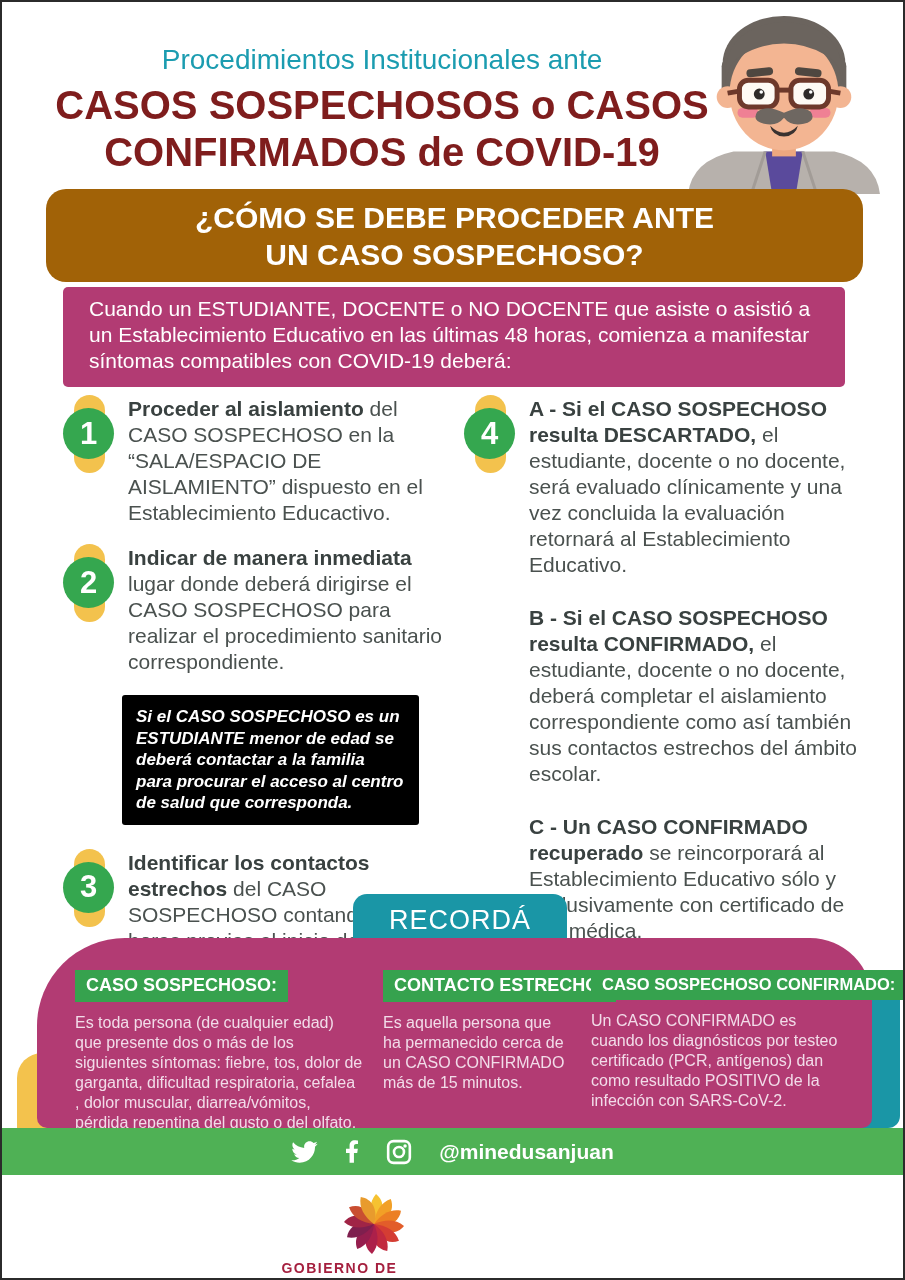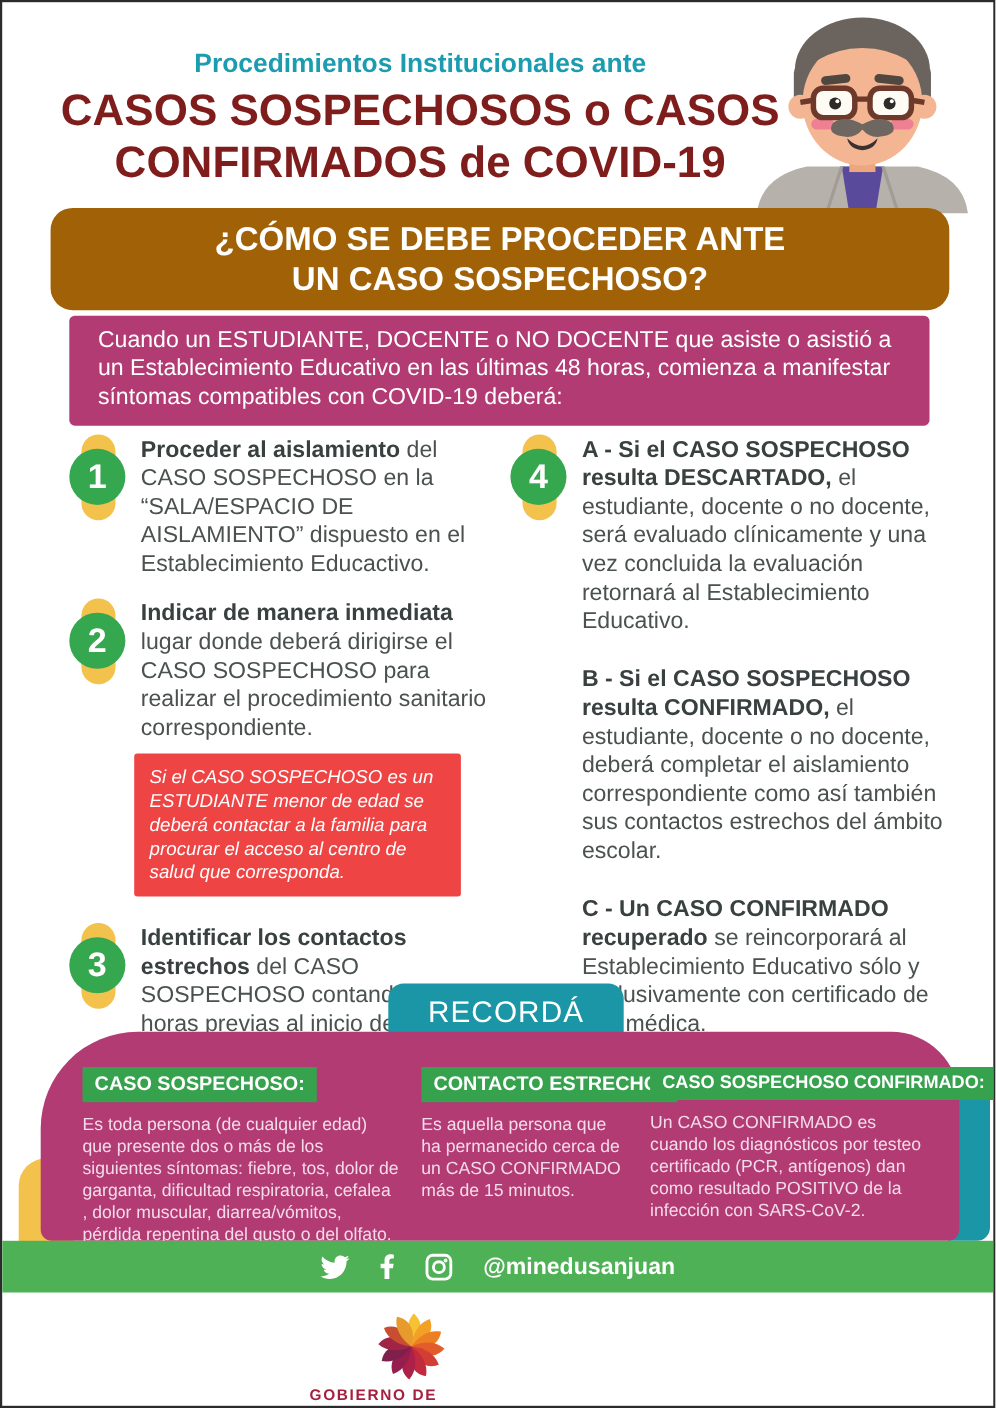--- a/index.html
+++ b/index.html
@@ -1,21 +1,21 @@
 <!DOCTYPE html>
 <html><head>
 <meta charset="utf-8">
 <style>
   html,body{margin:0;padding:0;background:#e9e9e9;}
   .page{position:relative;width:905px;height:1280px;background:#fff;border:2px solid #2b2b2b;
         box-sizing:border-box;overflow:hidden;font-family:"Liberation Sans","DejaVu Sans",sans-serif;}
 
   
   .header{position:absolute;left:5px;top:42px;width:750px;text-align:center;}
-  .kicker{font-size:24px;font-weight:700;color:#1b9cb0;}
+  .kicker{font-size:28px;font-weight:400;color:#1b9cb0;}
   .title{font-size:40px;font-weight:800;color:#7f1d1d;line-height:47px;margin-top:6px;}
 
   
   .character{position:absolute;right:4px;top:4px;width:230px;height:188px;z-index:1;}
 
   
   .q-banner{position:absolute;left:44px;top:187px;width:817px;height:93px;background:#a16207;
             border-radius:20px;z-index:2;color:#fff;text-align:center;font-weight:800;
             font-size:30px;line-height:37px;padding-top:10px;box-sizing:border-box;}
 
@@ -28,22 +28,22 @@
   .col-right{position:absolute;left:462px;top:393px;width:404px;}
   .step{display:flex;}
   .badge{position:relative;min-width:52px;width:52px;height:80px;margin-right:13px;}
   .badge-pill{position:absolute;left:11px;top:0;width:31px;height:78px;background:#f3c24d;border-radius:16px;}
   .badge-circle{position:absolute;left:0;top:13px;width:51px;height:51px;border-radius:50%;background:#35a74f;
                 color:#fff;font-size:31px;font-weight:800;display:flex;align-items:center;justify-content:center;}
   .stext{font-size:21px;line-height:26px;color:#4a514f;padding-top:1px;}
   .stext b{color:#394140;}
   .abc{color:#2f9e4d;font-weight:800;}
   .mb18{margin-bottom:18px}.mb6{margin-bottom:6px}.mb26{margin-bottom:26px}.mb24{margin-bottom:24px}
-  .note{margin:10px 0 24px 59px;width:297px;box-sizing:border-box;background:#ef4444;border-radius:3px;
-        padding:11px 14px;color:#fff;font-size:17px;line-height:21.5px;font-style:italic;font-weight:400;}
+  .note{margin:20px 0 24px 59px;width:297px;box-sizing:border-box;background:#000000;border-radius:3px;
+        padding:11px 14px;color:#fff;font-size:17px;line-height:21.5px;font-style:italic;font-weight:700;}
   .indent{margin-left:65px;}
 
   
   .reminder-tab{position:absolute;left:351px;top:892px;width:214px;height:60px;background:#1a96a6;
                 border-radius:14px 14px 0 0;z-index:1;color:#fff;text-align:center;font-size:27px;
                 font-weight:400;letter-spacing:1px;padding-top:11px;box-sizing:border-box;}
   .accent-yellow{position:absolute;left:15px;top:1051px;width:50px;height:76px;background:#f3c24d;
                  border-radius:25px 25px 0 0;z-index:1;}
   .accent-teal{position:absolute;left:860px;top:984px;width:38px;height:142px;background:#1a96a6;
                border-radius:0 12px 12px 0;z-index:1;}

